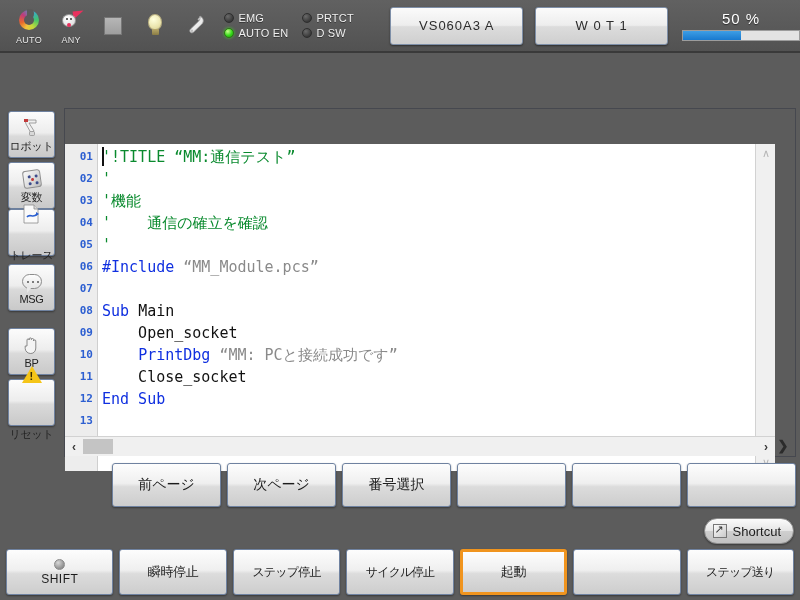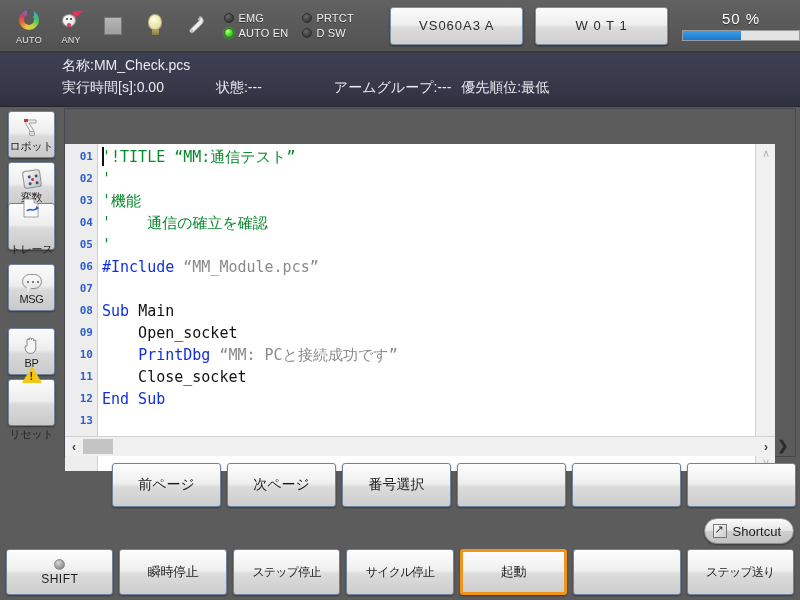--- a/index.html
+++ b/index.html
@@ -446,26 +446,20 @@
     <div class="topbtn" id="btn-tool">W 0 T 1</div>
 
     <div id="speedbox">
       <div id="speedval">50 %</div>
       <div id="speedtrack">
         <div id="speedfill" style="width: 50%;"></div>
       </div>
     </div>
   </div>
 
-  <div id="infohdr">
-    <div class="line1">名称:MM_Check.pcs</div>
-    <div class="line2">
-      <span>実行時間[s]:0.00</span><span class="sp1"></span><span>状態:---</span><span class="sp2"></span><span>アームグループ:---</span><span class="sp3"></span><span>優先順位:最低</span>
-    </div>
-  </div>
 
   <div id="sidebar">
 
     <div class="sb-btn" style="top:4px;">
       <span class="sb-ico">
         <svg class="ico-robot" viewBox="0 0 18 20">
           <path d="M2 2 L13 2 L13 5 L6 5 L11 13 L8 15 L3 6 Z" fill="#f0f0f0" stroke="#8a8a8a" stroke-width="0.8"></path>
           <rect x="6.5" y="13.5" width="5" height="4" rx="1" fill="#d8d8d8" stroke="#888" stroke-width="0.7"></rect>
           <rect x="1" y="1" width="4" height="3" fill="#c23b3b"></rect>
         </svg>
@@ -479,21 +473,21 @@
           <i style="left:4px;top:4px;"></i>
             <i style="left:11px;top:4px;"></i>
           <i style="left:7px;top:7px;background:#c23b3b;"></i>
           <i style="left:4px;top:11px;"></i>
             <i style="left:11px;top:11px;"></i>
         </span>
       </span>
       <span class="sb-lab">変数</span>
     </div>
 
-    <div class="sb-btn" style="top:96px;gap:24px;">
+    <div class="sb-btn" style="top:102px;gap:24px;">
       <span class="sb-ico">
         <svg class="ico-trace" viewBox="0 0 19 20">
           <path d="M2 1 H12 L16 5 V19 H2 Z" fill="#fafafa" stroke="#8a8a8a" stroke-width="0.8"></path>
           <path d="M12 1 V5 H16" fill="#dcdcdc" stroke="#8a8a8a" stroke-width="0.8"></path>
           <path d="M5 13 C8 9 11 15 15 10" stroke="#2a5fd0" stroke-width="1.6" fill="none"></path>
           <path d="M14 8 L17 10 L14 12 Z" fill="#2a5fd0"></path>
         </svg>
       </span>
       <span class="sb-lab">トレース</span>
     </div>

